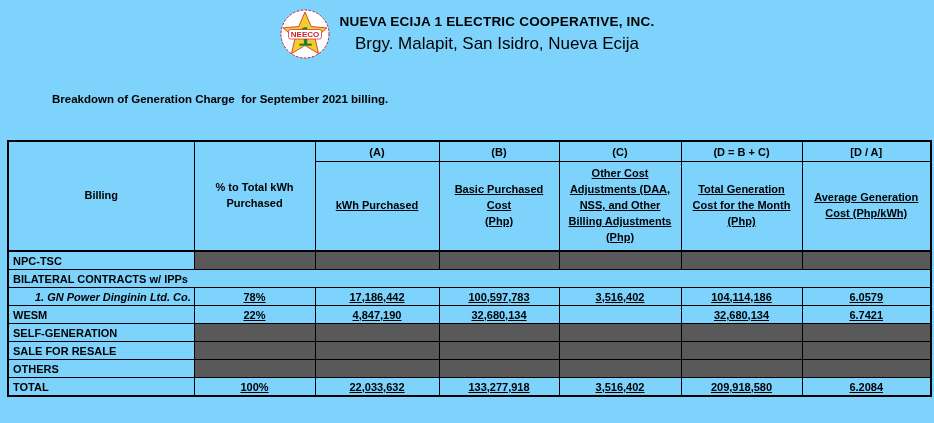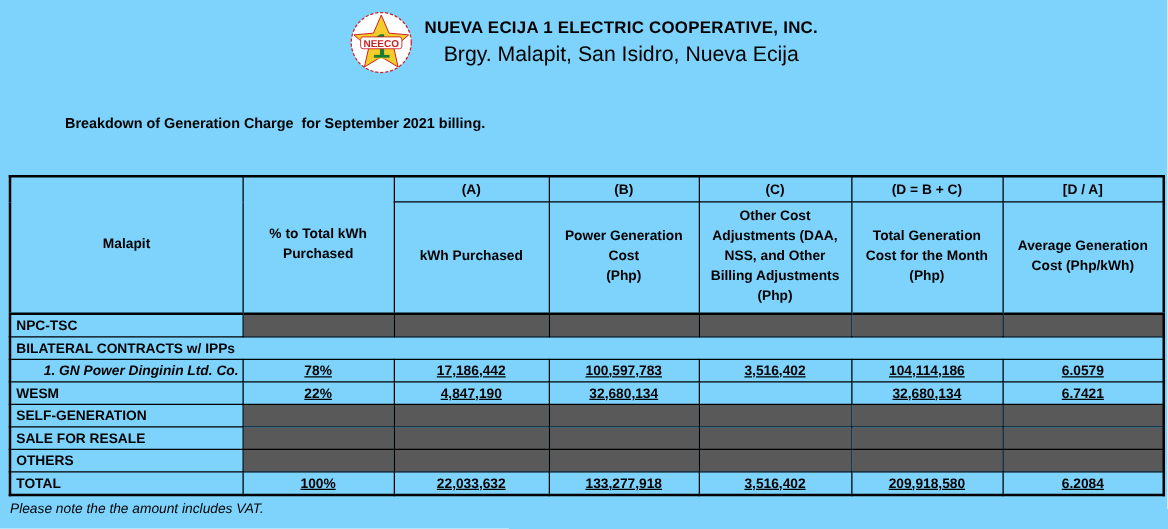--- a/index.html
+++ b/index.html
@@ -14,21 +14,21 @@
   .org-address { font-size:17px; margin-top:5px; }
 
   
   .heading { margin:32px 0 0 8px; font-size:11.5px; font-weight:bold; white-space:pre;padding-left:44px; }
 
   
   table.gen { border-collapse:collapse; table-layout:fixed; margin:35px 0 0 7px; border:2px solid #000; }
   table.gen td { border:1px solid #000; font-size:11px; font-weight:bold; padding:0; overflow:hidden; }
   .code { height:19px; text-align:center; vertical-align:middle; }
   .hdr { text-align:center; vertical-align:middle; white-space:pre-line; line-height:1.45; padding:0 3px !important; }
-  .desc-row td { height:88px; }
+  .desc-row td { height:88px;text-decoration:underline; }
   .hdr-sep { border-bottom:2px solid #000 !important; }
   .data-row td { height:17px; }
   .lbl { text-align:left; padding-left:4px !important; }
   .indent { padding-left:26px !important;font-style:italic; }
   .val { text-align:center;text-decoration:underline; }
   .gray { background:#595959; }
 
   .footnote { margin:4px 0 0 8px; font-size:11px; font-style:italic; }
 </style>
 </head>
@@ -59,32 +59,32 @@
       <col style="width:186px">
         <col style="width:121px">
         <col style="width:124px">
       <col style="width:120px">
         <col style="width:122px">
         <col style="width:121px">
         <col style="width:129px">
     </colgroup>
     <tbody>
       <tr class="code-row">
-        <td rowspan="2" class="hdr hdr-sep">Malapit</td>
+        <td rowspan="2" class="hdr hdr-sep">Billing</td>
         <td rowspan="2" class="hdr hdr-sep">% to Total kWh
 Purchased</td>
         <td class="code">(A)</td>
         <td class="code">(B)</td>
         <td class="code">(C)</td>
         <td class="code">(D = B + C)</td>
         <td class="code">[D / A]</td>
       </tr>
       <tr class="desc-row">
         <td class="hdr hdr-sep">kWh Purchased</td>
-        <td class="hdr hdr-sep">Power Generation
+        <td class="hdr hdr-sep">Basic Purchased
 Cost
 (Php)</td>
         <td class="hdr hdr-sep">Other Cost
 Adjustments (DAA,
 NSS, and Other
 Billing Adjustments
 (Php)</td>
         <td class="hdr hdr-sep">Total Generation
 Cost for the Month
 (Php)</td>
@@ -161,15 +161,14 @@
         <td class="val">100%</td>
         <td class="val">22,033,632</td>
         <td class="val">133,277,918</td>
         <td class="val">3,516,402</td>
         <td class="val">209,918,580</td>
         <td class="val">6.2084</td>
       </tr>
     </tbody>
   </table>
 
-  <div class="footnote">Please note the the amount includes VAT.</div>
 
 </div>
 
 </body></html>

